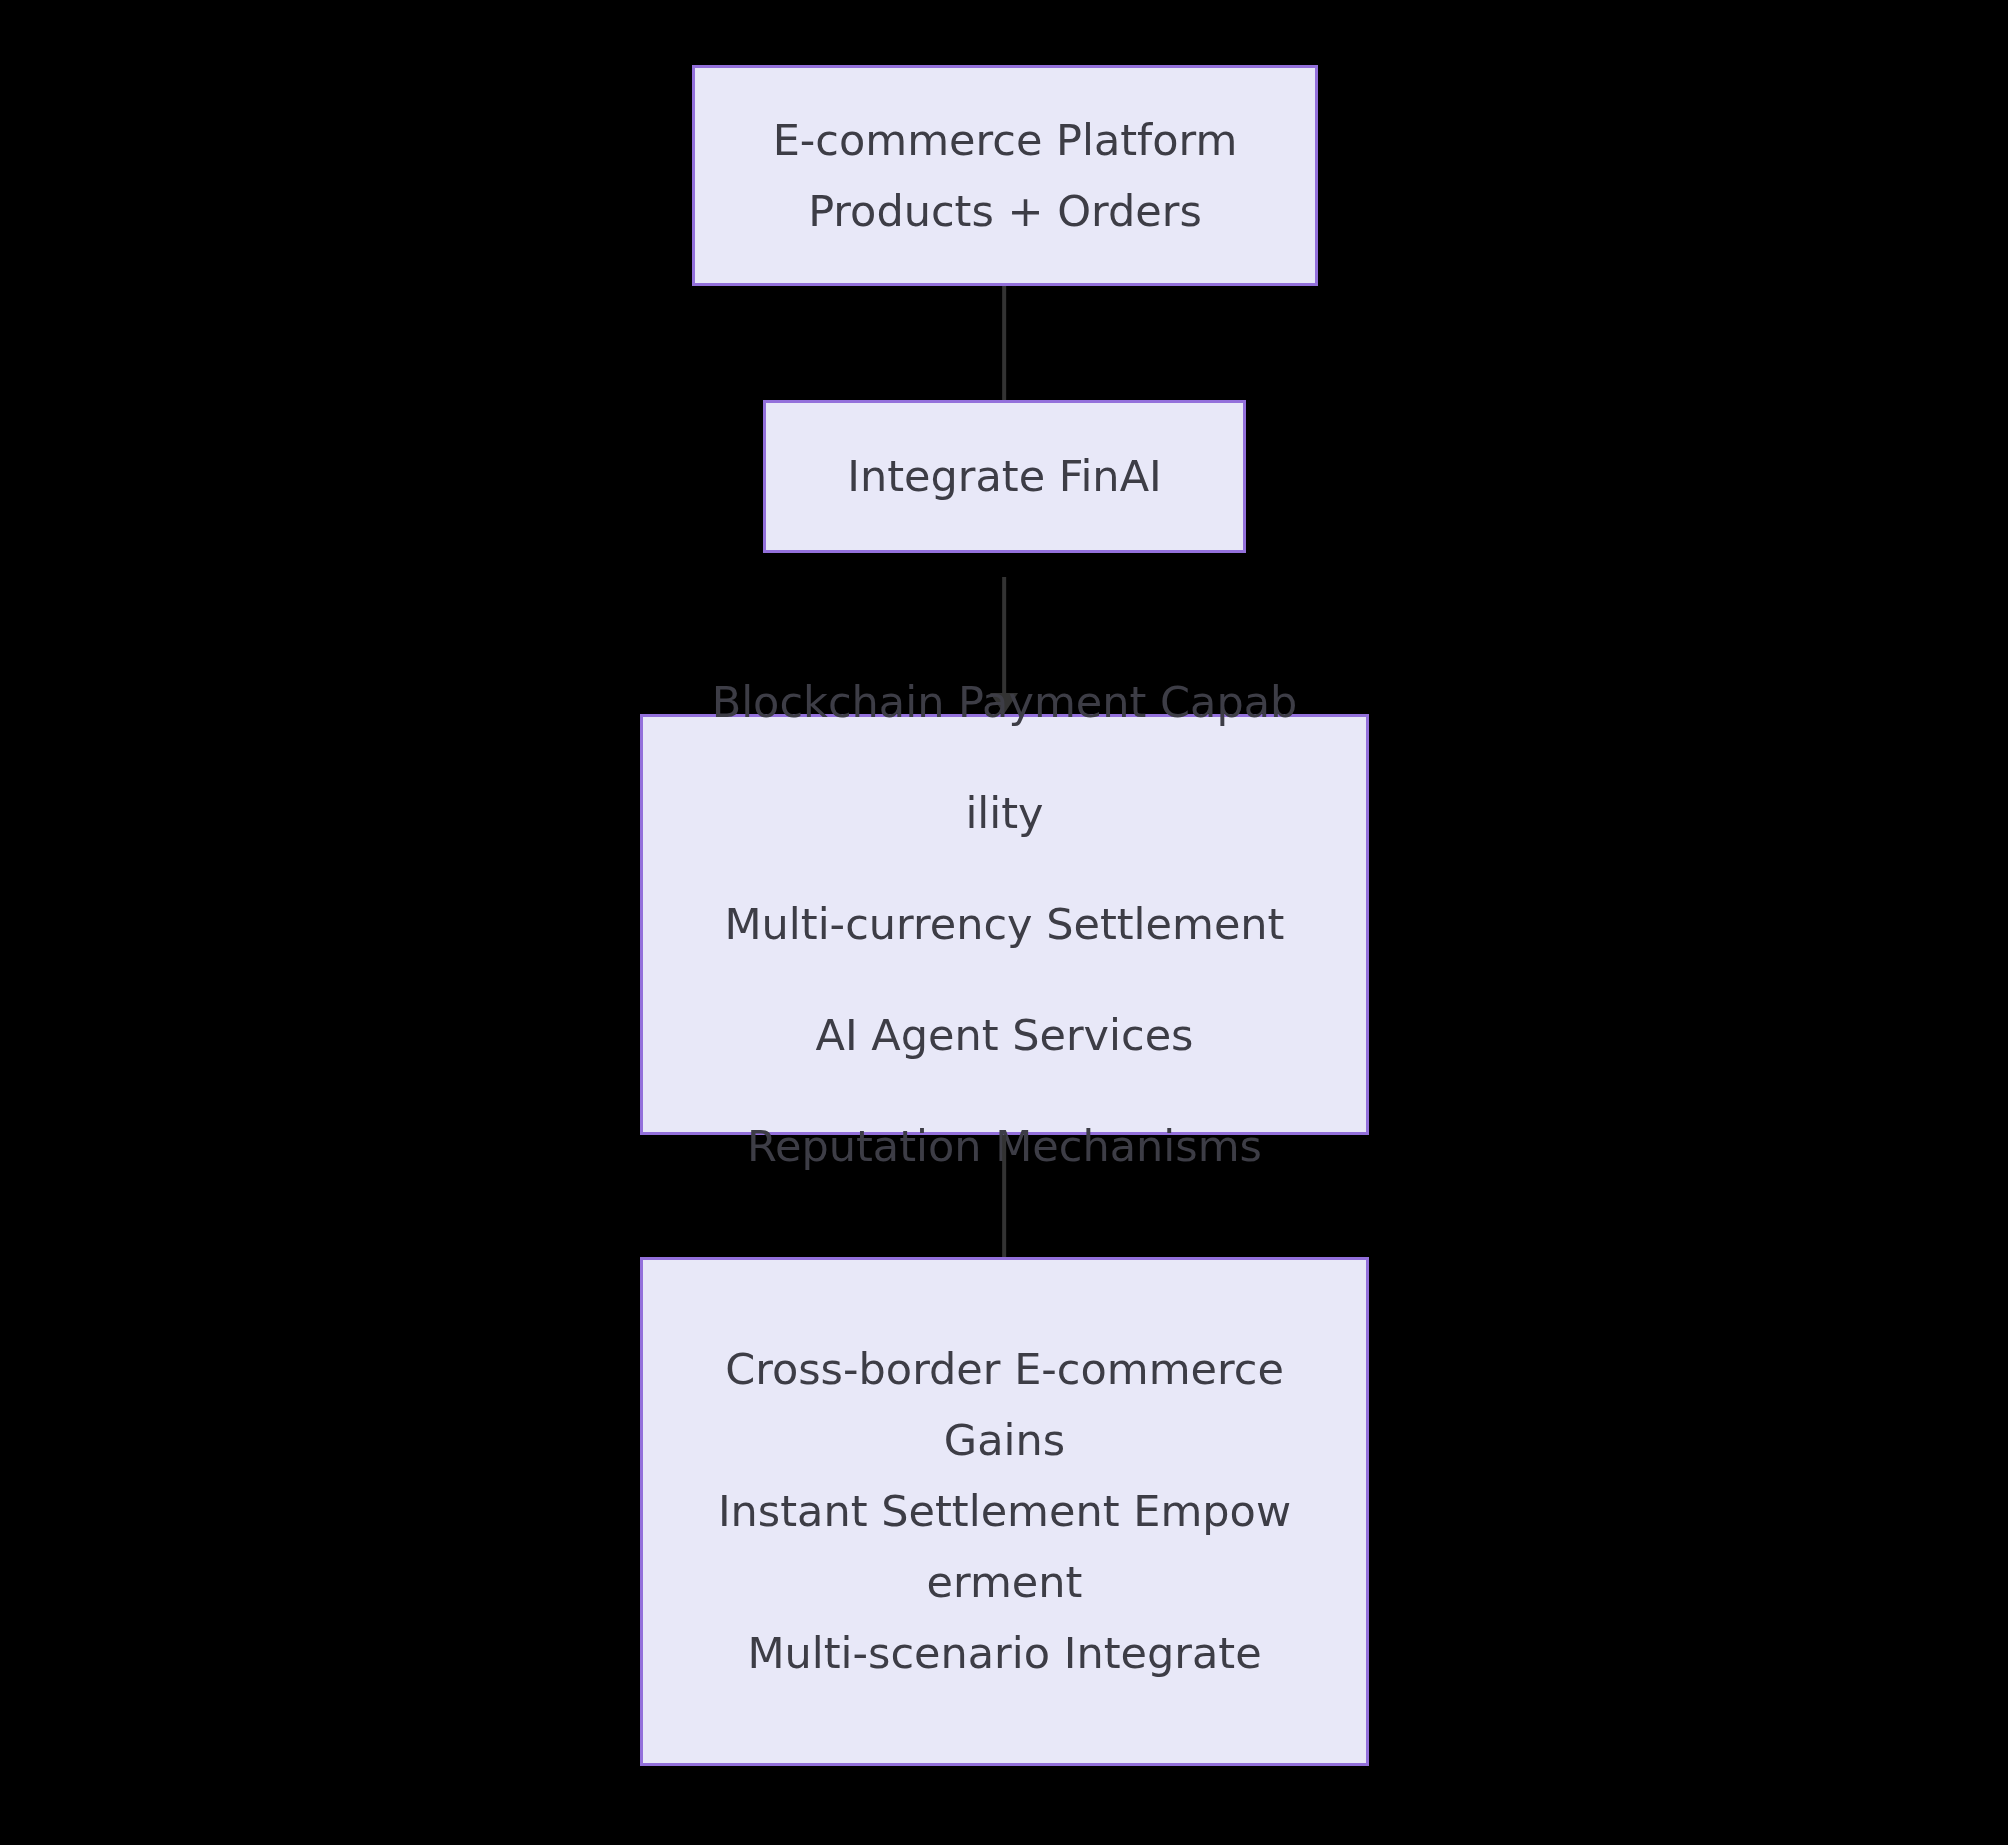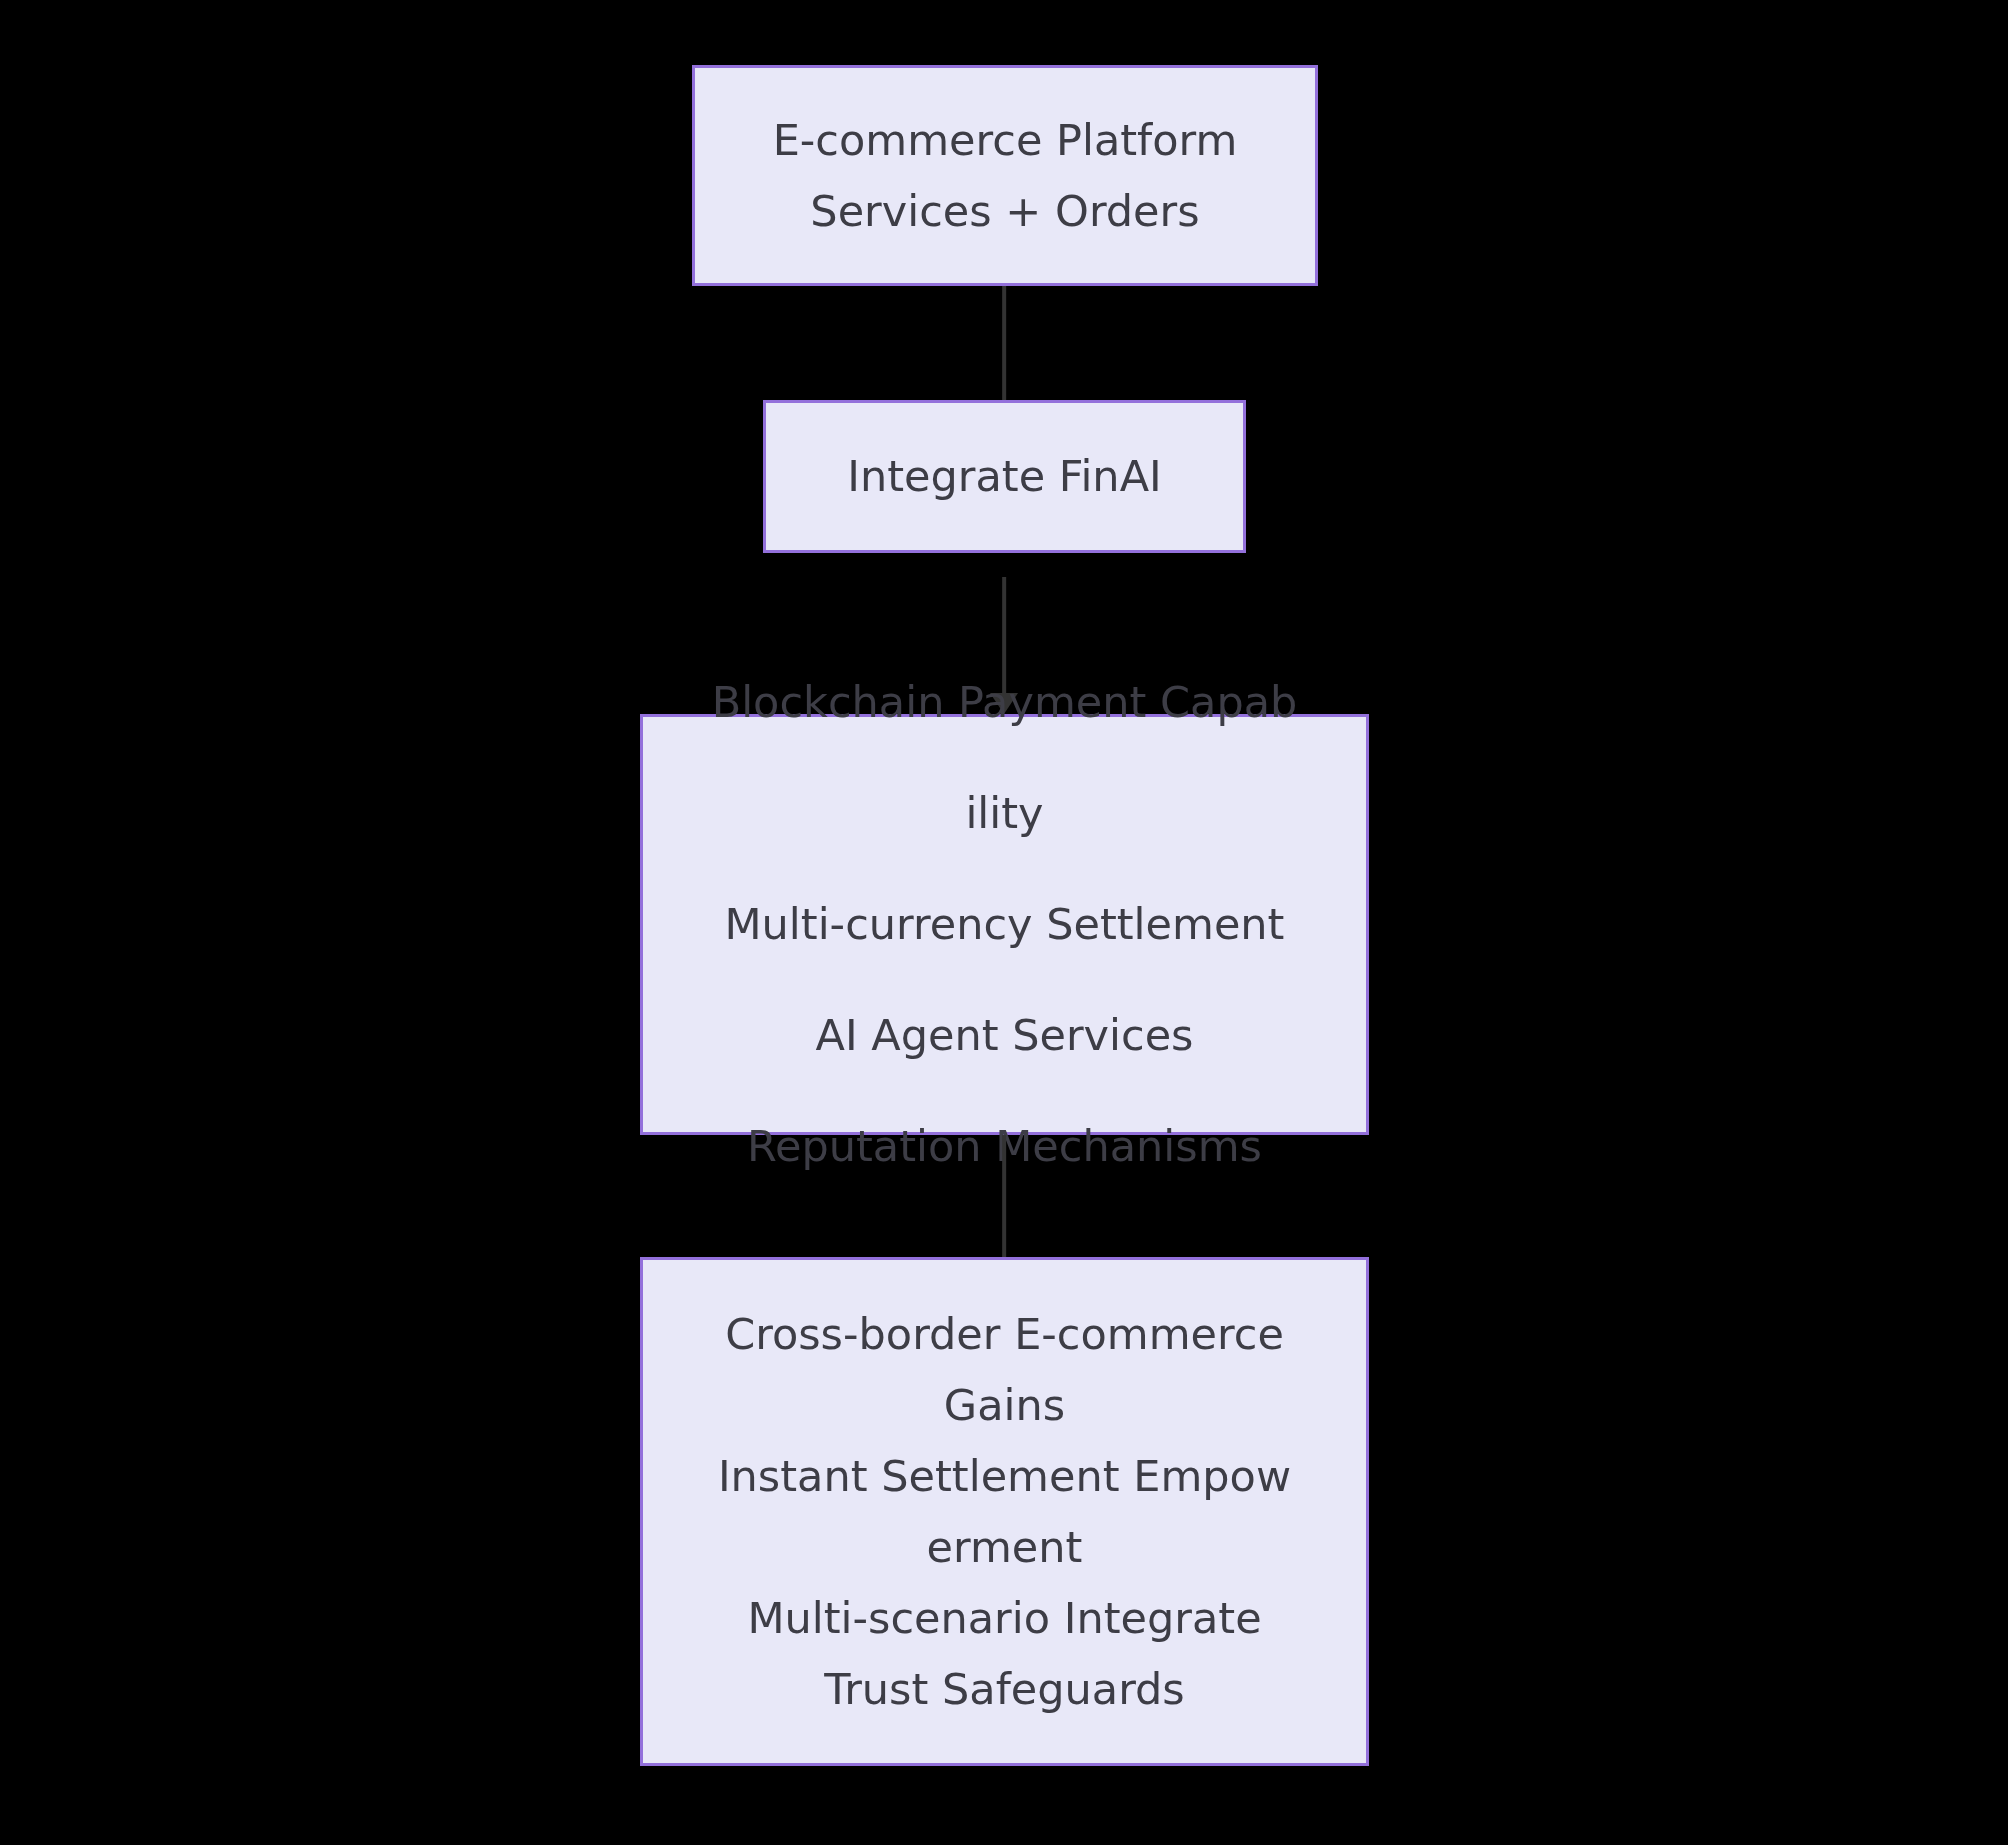--- a/index.html
+++ b/index.html
@@ -56,21 +56,21 @@
     border-top: 21.4px solid var(--arrow-color, #333333);
   }
 </style>
 </head>
 <body>
 
 <div class="canvas" style="--bg: #000000; --node-fill: #e8e8f8; --node-border: #9370db; --text-color: #3d3d46; --arrow-color: #333333;">
 
   <div class="node" style="left:692px; top:65px; width:626px; height:221px;">
     <div class="line">E-commerce Platform</div>
-    <div class="line">Services + Orders</div>
+    <div class="line">Products + Orders</div>
   </div>
 
   <div class="edge" style="left:989px; top:286px; height:138px;">
     <div class="shaft" style="height:121px;"></div>
     <div class="head"></div>
   </div>
 
   <div class="node" style="left:763px; top:400px; width:483px; height:153px;">
     <div class="line">Integrate FinAI</div>
   </div>
@@ -92,17 +92,16 @@
     <div class="shaft" style="height:129px;"></div>
     <div class="head"></div>
   </div>
 
   <div class="node" style="left:640px; top:1257px; width:729px; height:509px;">
     <div class="line">Cross-border E-commerce</div>
     <div class="line">Gains</div>
     <div class="line">Instant Settlement Empow</div>
     <div class="line">erment</div>
     <div class="line">Multi-scenario Integrate</div>
-    <div class="line">Trust Safeguards</div>
   </div>
 
 </div>
 
 
 </body></html>

